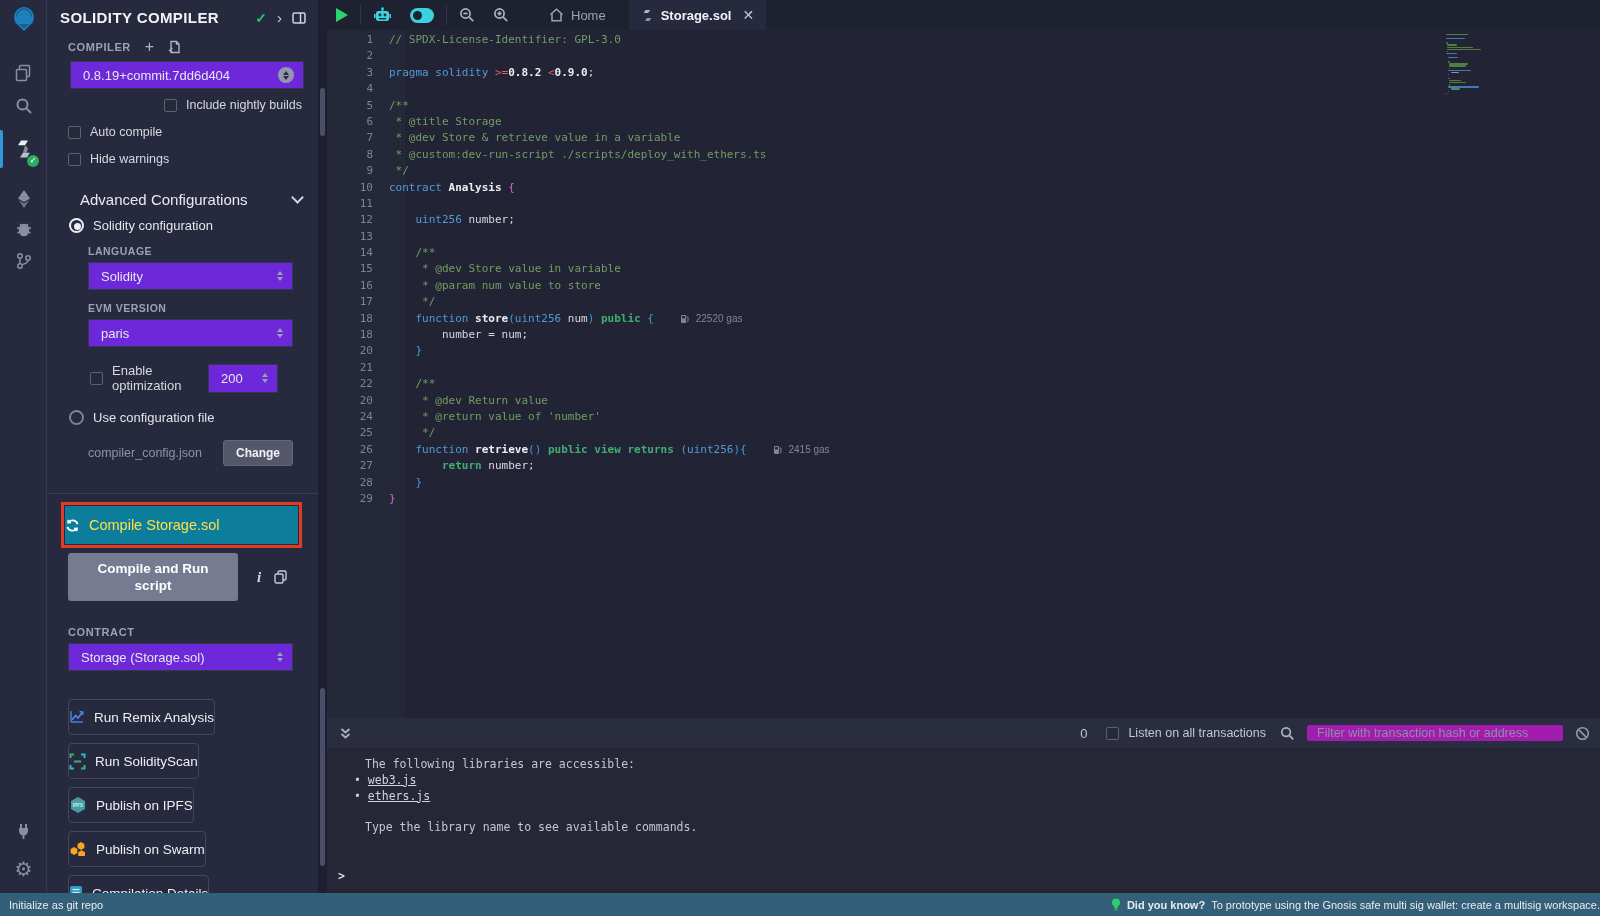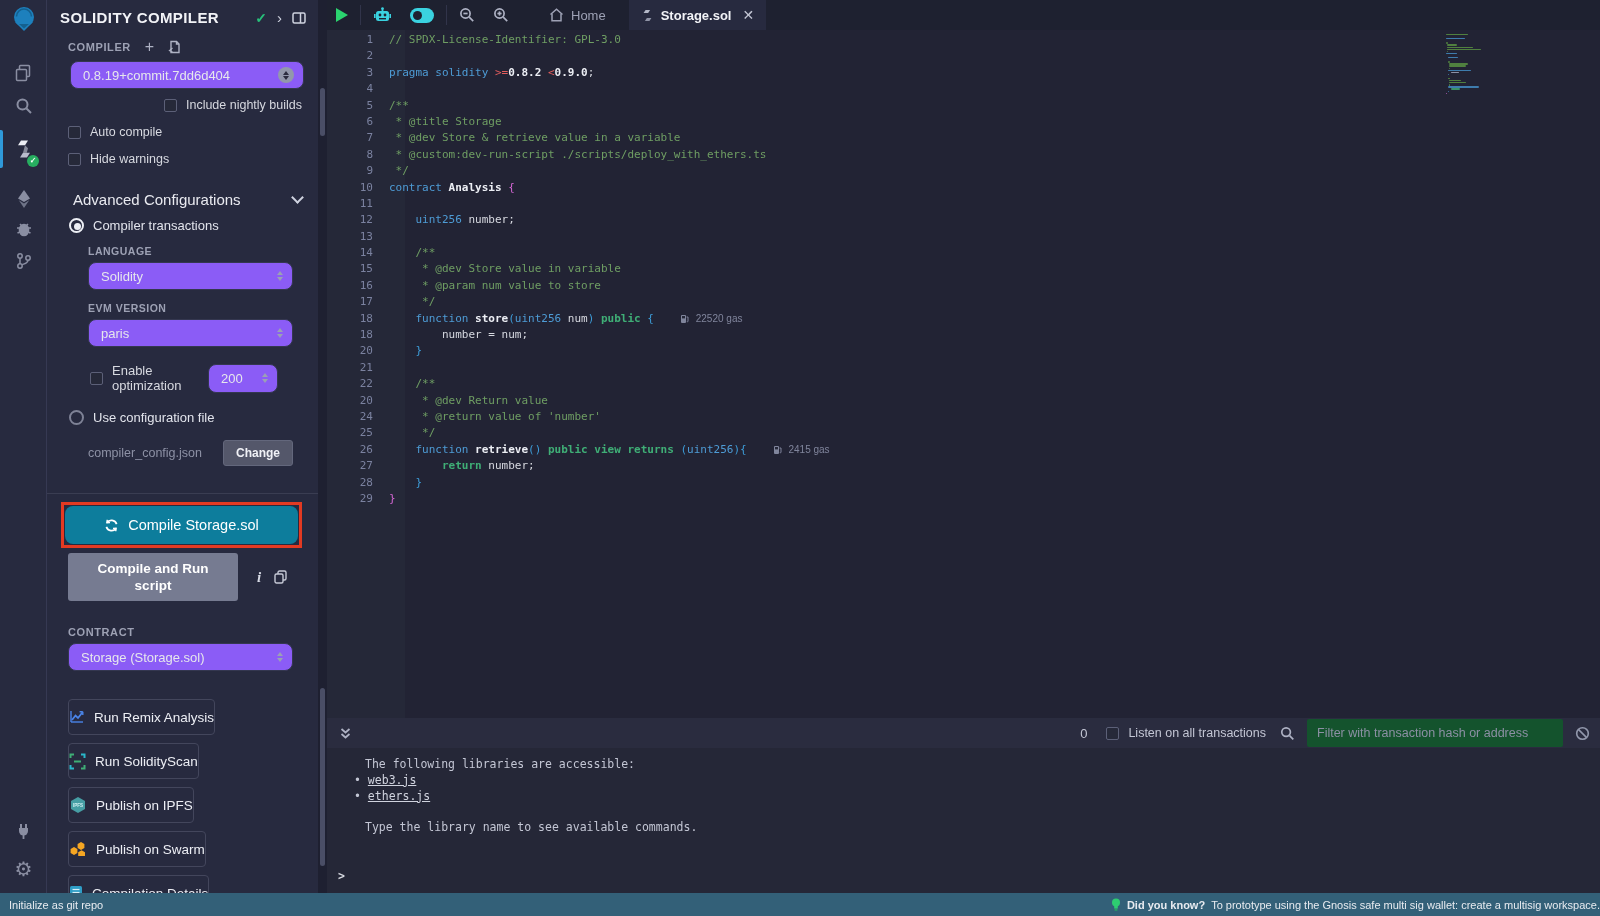--- a/index.html
+++ b/index.html
@@ -21,58 +21,58 @@
   .side-panel { position:absolute; left:47px; top:0; width:271px; height:893px;
     background:#272a3f; overflow:hidden; z-index:4; }
   .panel-header { display:flex; align-items:center; padding:9px 12px 0 13px; }
   .panel-title { color:#f2f3f7; font-size:15px; font-weight:bold; letter-spacing:.4px; flex:1; }
   .hdr-check { color:#27c07a; font-size:14px; font-weight:bold; margin-right:10px; }
   .hdr-chev { color:#cfd3e0; font-size:15px; margin-right:10px; }
   .row { display:flex; align-items:center; }
   .compiler-row { margin:14px 16px 0 21px; }
   .mini-label { color:#9da1b4; font-size:11px; font-weight:bold; letter-spacing:.6px; }
   .plus-ico { color:#aeb2c4; font-size:16px; margin-left:14px; line-height:10px; }
-  .sel-box { height:28px; background:#8b5cf6; border:1px solid #343750; border-radius:8px;
+  .sel-box { height:28px; background:#6d28d9; border:1px solid #343750; border-radius:0;
     display:flex; align-items:center; justify-content:space-between; padding:0 9px 0 12px;
     color:#e6e7ec; font-size:13px; }
   .version-sel { margin:7px 14px 0 23px; }
   .circle-stepper { width:16px; height:16px; border-radius:50%; background:#9298ab;
     display:flex; flex-direction:column; align-items:center; justify-content:center; gap:1px; }
   .tri-u { width:0; height:0; border-left:3px solid transparent; border-right:3px solid transparent; border-bottom:4px solid #2a2c3f; }
   .tri-d { width:0; height:0; border-left:3px solid transparent; border-right:3px solid transparent; border-top:4px solid #2a2c3f; }
   .updown { display:flex; flex-direction:column; gap:2px; align-items:center; }
   .updown .u { width:0;height:0;border-left:3.5px solid transparent;border-right:3.5px solid transparent;border-bottom:4.5px solid #9ba0b5; }
   .updown .d { width:0;height:0;border-left:3.5px solid transparent;border-right:3.5px solid transparent;border-top:4.5px solid #9ba0b5; }
   .cb { width:13px; height:13px; border:1px solid #5c6078; border-radius:2px; background:#262939; flex:none; }
   .cb-label { color:#d7d9e0; font-size:12.5px; margin-left:9px; }
   .nightly-row { justify-content:flex-end; margin:9px 16px 0 0; }
   .check-row { margin:13px 0 0 21px; }
-  .adv-header { margin:25px 16px 0 26px; }
+  .adv-header { margin:25px 16px 0 33px; }
   .adv-title { color:#e9eaf0; font-size:15px; flex:1; }
   .chev-down { width:9px; height:9px; border-right:2px solid #cfd3e0; border-bottom:2px solid #cfd3e0; transform:rotate(45deg); margin-top:-4px; }
   .rd { width:15px; height:15px; border:2px solid #7e8296; border-radius:50%; flex:none; position:relative; }
   .rd.sel { border-color:#eceef4; }
   .rd.sel::after { content:''; position:absolute; left:3px; top:3px; width:7px; height:7px; border-radius:50%; background:#eceef4; }
   .rd-label { color:#e2e4ec; font-size:13px; margin-left:9px; }
   .radio-row { margin:10px 0 0 22px; }
   .sub { margin-left:41px; margin-right:25px; }
   .sub-label { display:block; margin-top:12px; color:#9da1b4; font-size:10.5px; font-weight:bold; letter-spacing:.5px; }
   .sub .sel-box { margin-top:5px; }
   .opt-row { margin:16px 25px 0 43px; align-items:center; }
   .opt-label { color:#d7d9e0; font-size:13px; margin-left:9px; line-height:15px; flex:1; }
   .runs-box { width:70px; height:29px; }
   .config-row { margin:15px 25px 0 41px; justify-content:space-between; }
   .config-file { color:#8d91a5; font-size:12.5px; }
   .change-btn { background:#54576a; border:1px solid #63677c; border-radius:3px; color:#f0f1f6;
     font-size:12px; font-weight:bold; padding:5px 12px; }
   .section-divider { margin-top:27px; border-top:1px solid #3a3d52; }
   .red-box { margin:8px 16px 0 14px; border:3px solid #e33a22; padding:1px; }
-  .compile-btn { height:38px; background:#0d7d9c; border-radius:8px; width:100%;
-    display:flex; align-items:center; justify-content:center; gap:9px;
-    color:#ffffff; font-size:14.5px; }
+  .compile-btn { height:38px; background:#0d7d9c; border-radius:0; width:100%;
+    display:flex; align-items:center; gap:9px;
+    color:#fde047; font-size:14.5px; }
   .tooltip-row { margin:5px 16px 0 21px; align-items:center; }
   .compile-run-btn { width:170px; height:48px; background:#767b91; border-radius:3px;
     color:#fff; font-size:13.5px; font-weight:bold; text-align:center;
     display:flex; align-items:center; justify-content:center; line-height:17px; padding:0 18px; }
   .i-ico { font-family:"Liberation Serif",serif; font-style:italic; font-weight:bold;
     color:#d6d9e4; font-size:15px; margin-left:19px; }
   .copy-ico { margin-left:13px; }
   .contract-label { display:block; margin:25px 0 0 21px; }
   .contract-sel { margin:5px 25px 0 21px; }
   .actions { margin:28px 25px 0 21px; }
@@ -110,21 +110,21 @@
   .tk-br2{color:#3d9cd8} .tk-pl{color:#d7d9e0} .tk-plb{color:#eceef4;font-weight:bold}
   .gas { color:#80859c; font-family:"Liberation Sans",sans-serif; font-size:10px;
     margin-left:26px; display:inline-flex; align-items:center; gap:4px; vertical-align:top; }
   .minimap { position:absolute; right:59px; top:4px; width:95px; }
   .mm-row { height:1.3px; margin-bottom:0.8px; border-radius:1px; }
 
   
   .termbar { height:30px; background:#2a2c3f; display:flex; align-items:center; padding:0 10px 0 12px; }
   .term-count { color:#c3c6d4; font-size:13px; margin-right:19px; }
   .listen-label { color:#c3c6d4; font-size:12.5px; margin:0 14px 0 9px; }
-  .filter-input { width:256px; height:28px; background:#14532d; border:none; border-radius:2px;
+  .filter-input { width:256px; height:16px; background:#a21caf; border:none; border-radius:2px;
     color:#d7d9e0; font-size:12.5px; padding:0 10px; outline:none; margin-left:12px; }
   .filter-input::placeholder { color:#8c90a4; }
   .termout { height:145px; background:#252737; color:#c3c6d4;
     font-family:"DejaVu Sans Mono","Liberation Mono",monospace; font-size:11.5px; padding-top:9px; }
   .tline { line-height:15.8px; padding-left:38px; white-space:pre-wrap; }
   .tline.bullet { padding-left:27px; }
   .tlink { text-decoration:underline; color:#d0d3de; }
   .it { font-style:italic; }
   .hint { margin-top:16px; }
   .prompt { margin-top:33px; padding-left:11px; color:#d7d9e0; font-weight:bold; }
@@ -247,21 +247,21 @@
     <span class="cb-label">Hide warnings</span>
   </div>
 
   <div class="row adv-header">
     <span class="adv-title">Advanced Configurations</span>
     <span class="chev-down"></span>
   </div>
 
   <div class="row radio-row">
     <span class="rd sel"></span>
-    <span class="rd-label">Compiler transactions</span>
+    <span class="rd-label">Solidity configuration</span>
   </div>
 
   <div class="sub">
     <span class="mini-label sub-label">LANGUAGE</span>
     <div class="sel-box">
       <span>Solidity</span>
       <span class="updown">
           <span class="u"></span>
           <span class="d"></span>
         </span>

